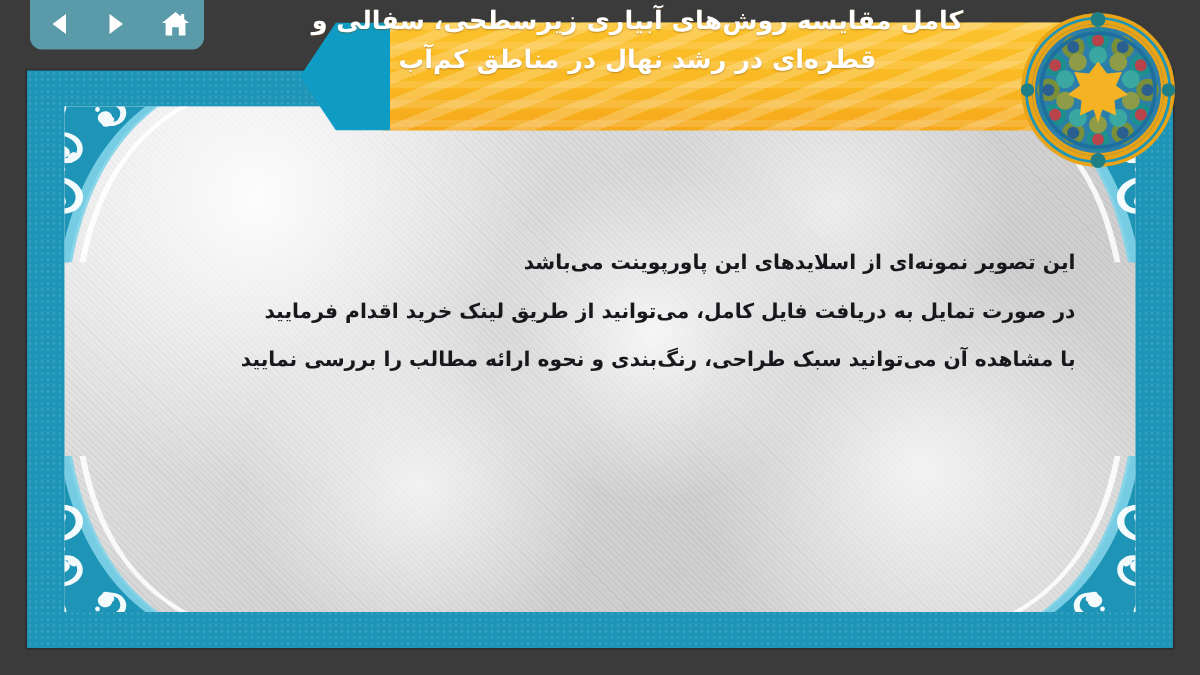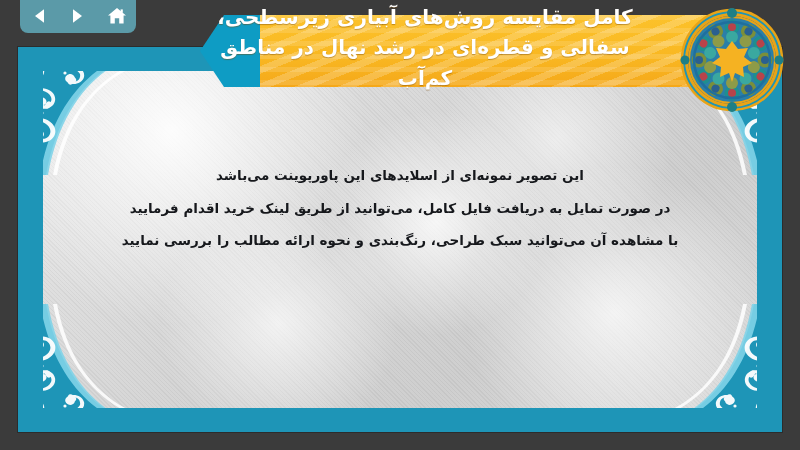--- a/index.html
+++ b/index.html
@@ -34,21 +34,21 @@
       repeating-linear-gradient(-22deg, rgba(255,255,255,.20) 0px, rgba(255,255,255,.20) 7px,
                                 rgba(255,255,255,0) 7px, rgba(255,255,255,0) 16px),
       repeating-linear-gradient(to bottom, rgba(255,255,255,.13) 0px, rgba(255,255,255,.13) 5px,
                                 rgba(0,0,0,0) 5px, rgba(0,0,0,0) 13px),
       linear-gradient(to bottom,#fcc22b 0%,#f9b822 55%,#f5a81a 100%);
     overflow:hidden;
   }
   #banner-title{
     position:absolute;left:195px;top:2px;width:460px;
     text-align:center;direction:rtl;z-index:30;
-    font-size:20px;line-height:1.52;font-weight:bold;color:#ffffff;
+    font-size:17px;line-height:1.52;font-weight:bold;color:#ffffff;
     text-shadow:0 1px 1px rgba(120,70,0,.45);
     letter-spacing:.2px;
   }
 
   
   #medallion{position:absolute;left:676px;top:4px;width:112px;height:112px;z-index:35;}
 
   
   #frame{
     position:absolute;left:18px;top:47px;width:764px;height:385px;
@@ -76,21 +76,21 @@
   }
   .corner{position:absolute;width:150px;height:128px;pointer-events:none;}
   #corner-tl{left:-25px;top:-24px;}
   #corner-bl{left:-25px;bottom:-24px;transform:scaleY(-1);}
   #corner-br{right:-25px;bottom:-24px;transform:scale(-1,-1);}
   #corner-tr{right:-25px;top:-24px;transform:scaleX(-1);}
 
   
   #body-text{
     position:absolute;left:0;right:0;top:88px;
-    direction:rtl;text-align:center;
+    direction:rtl;text-align:right;
     font-size:13.5px;line-height:2.42;color:#16181c;font-weight:600;
     padding:0 40px;
   }
   #body-text .ln{white-space:nowrap;}
 </style>
 </head>
 <body>
 
 <div id="stage">
 

